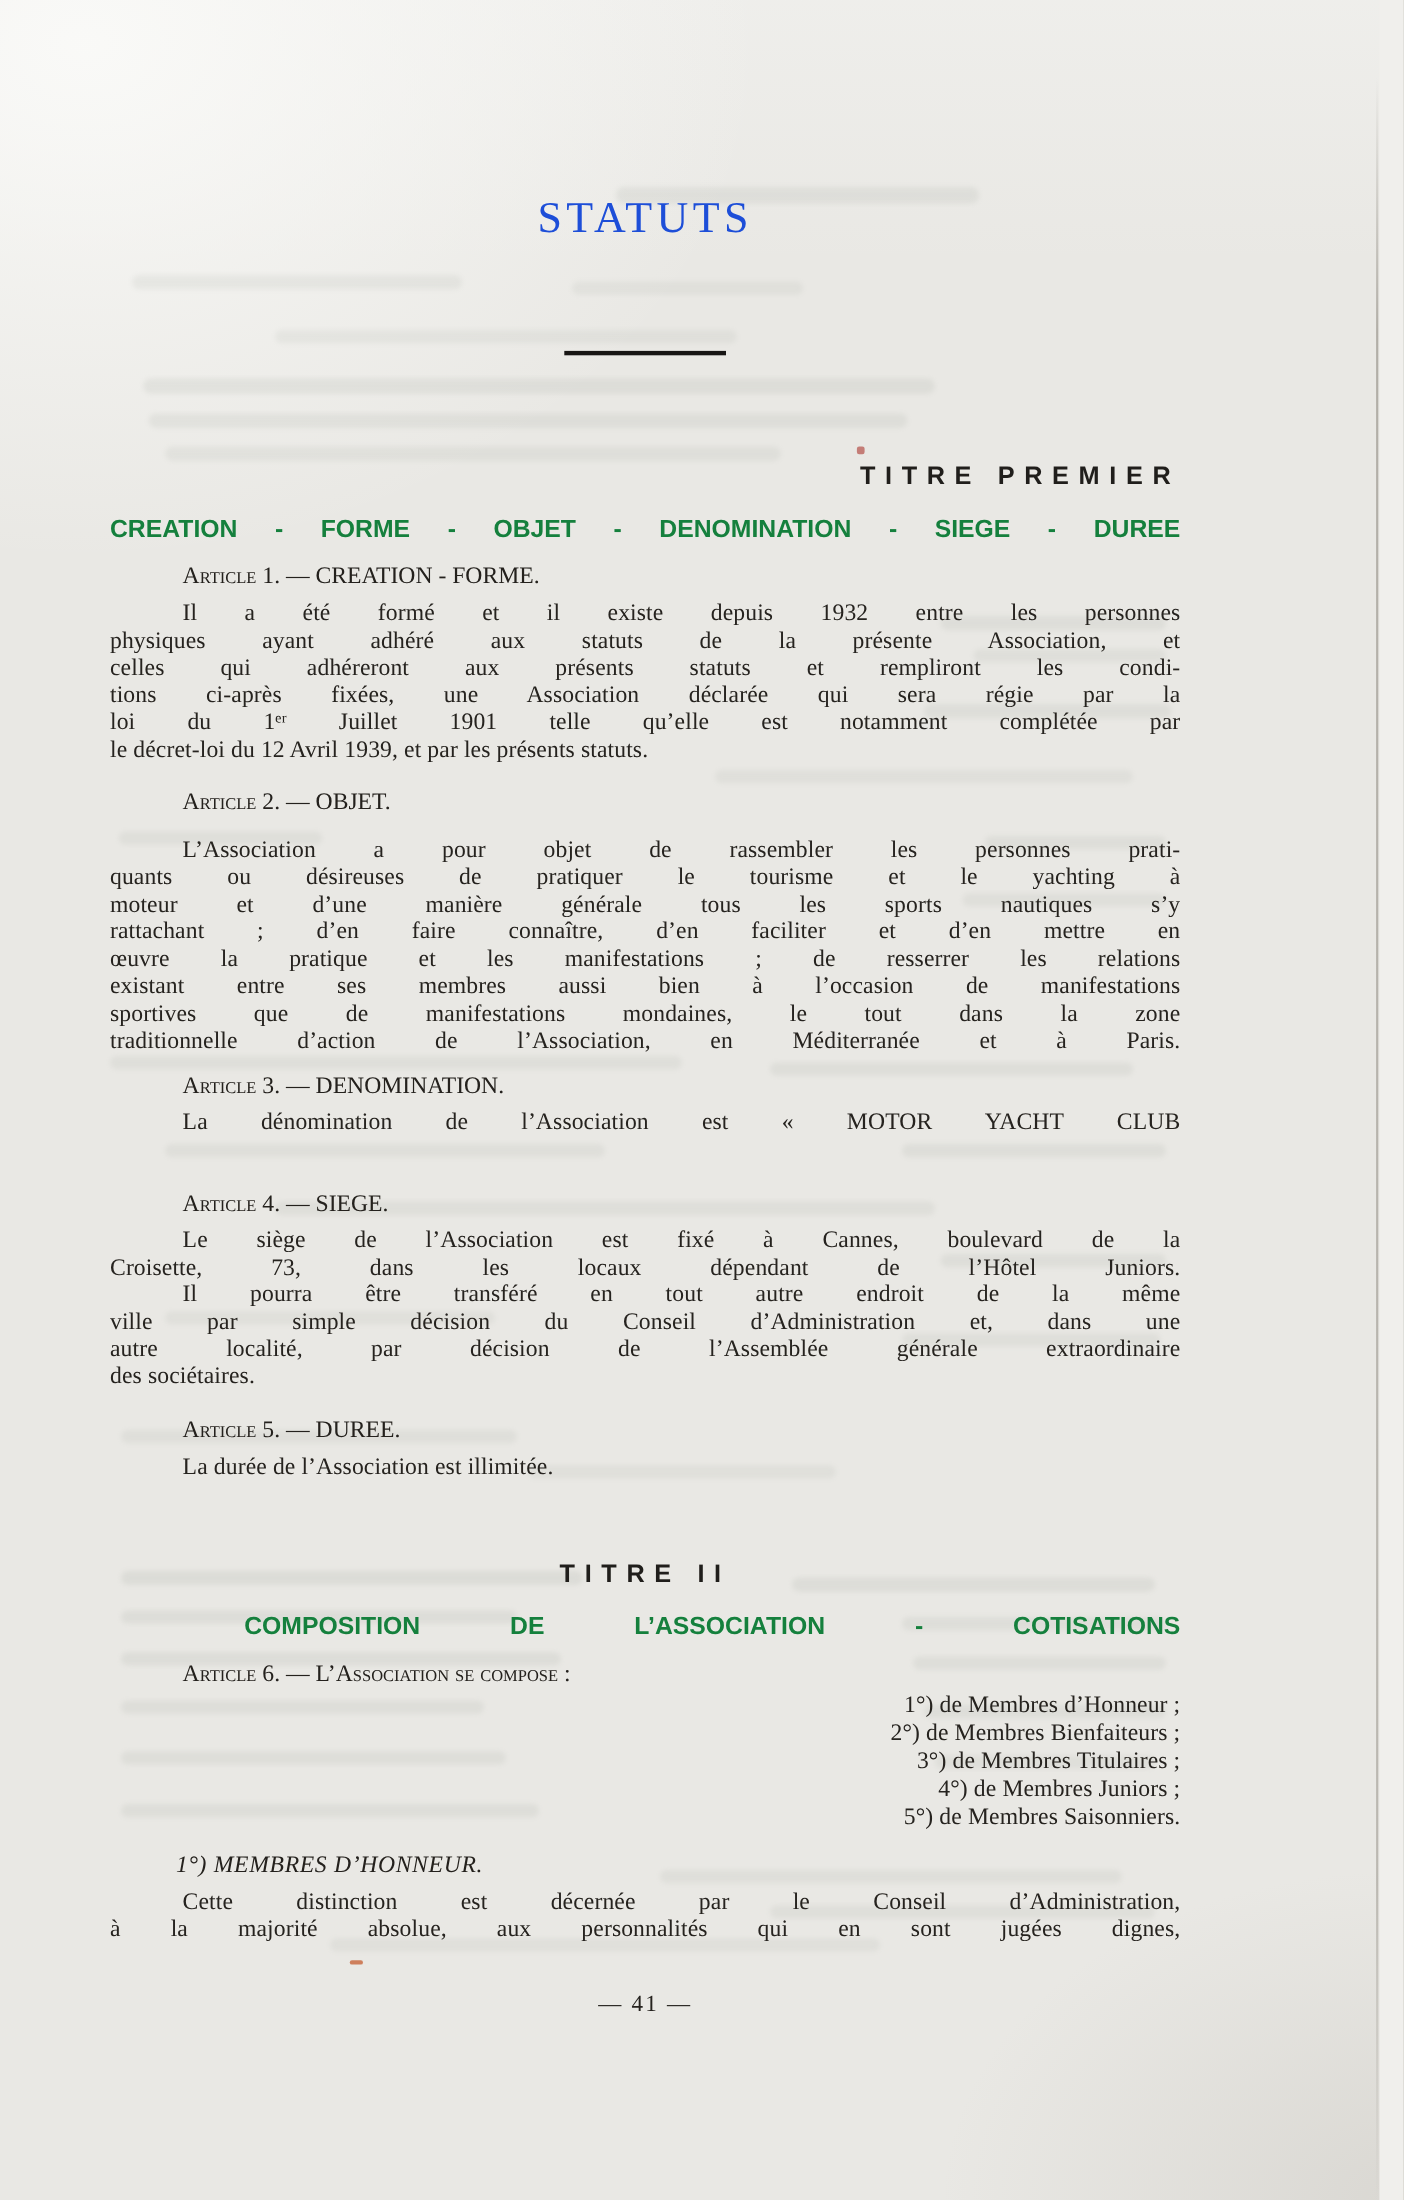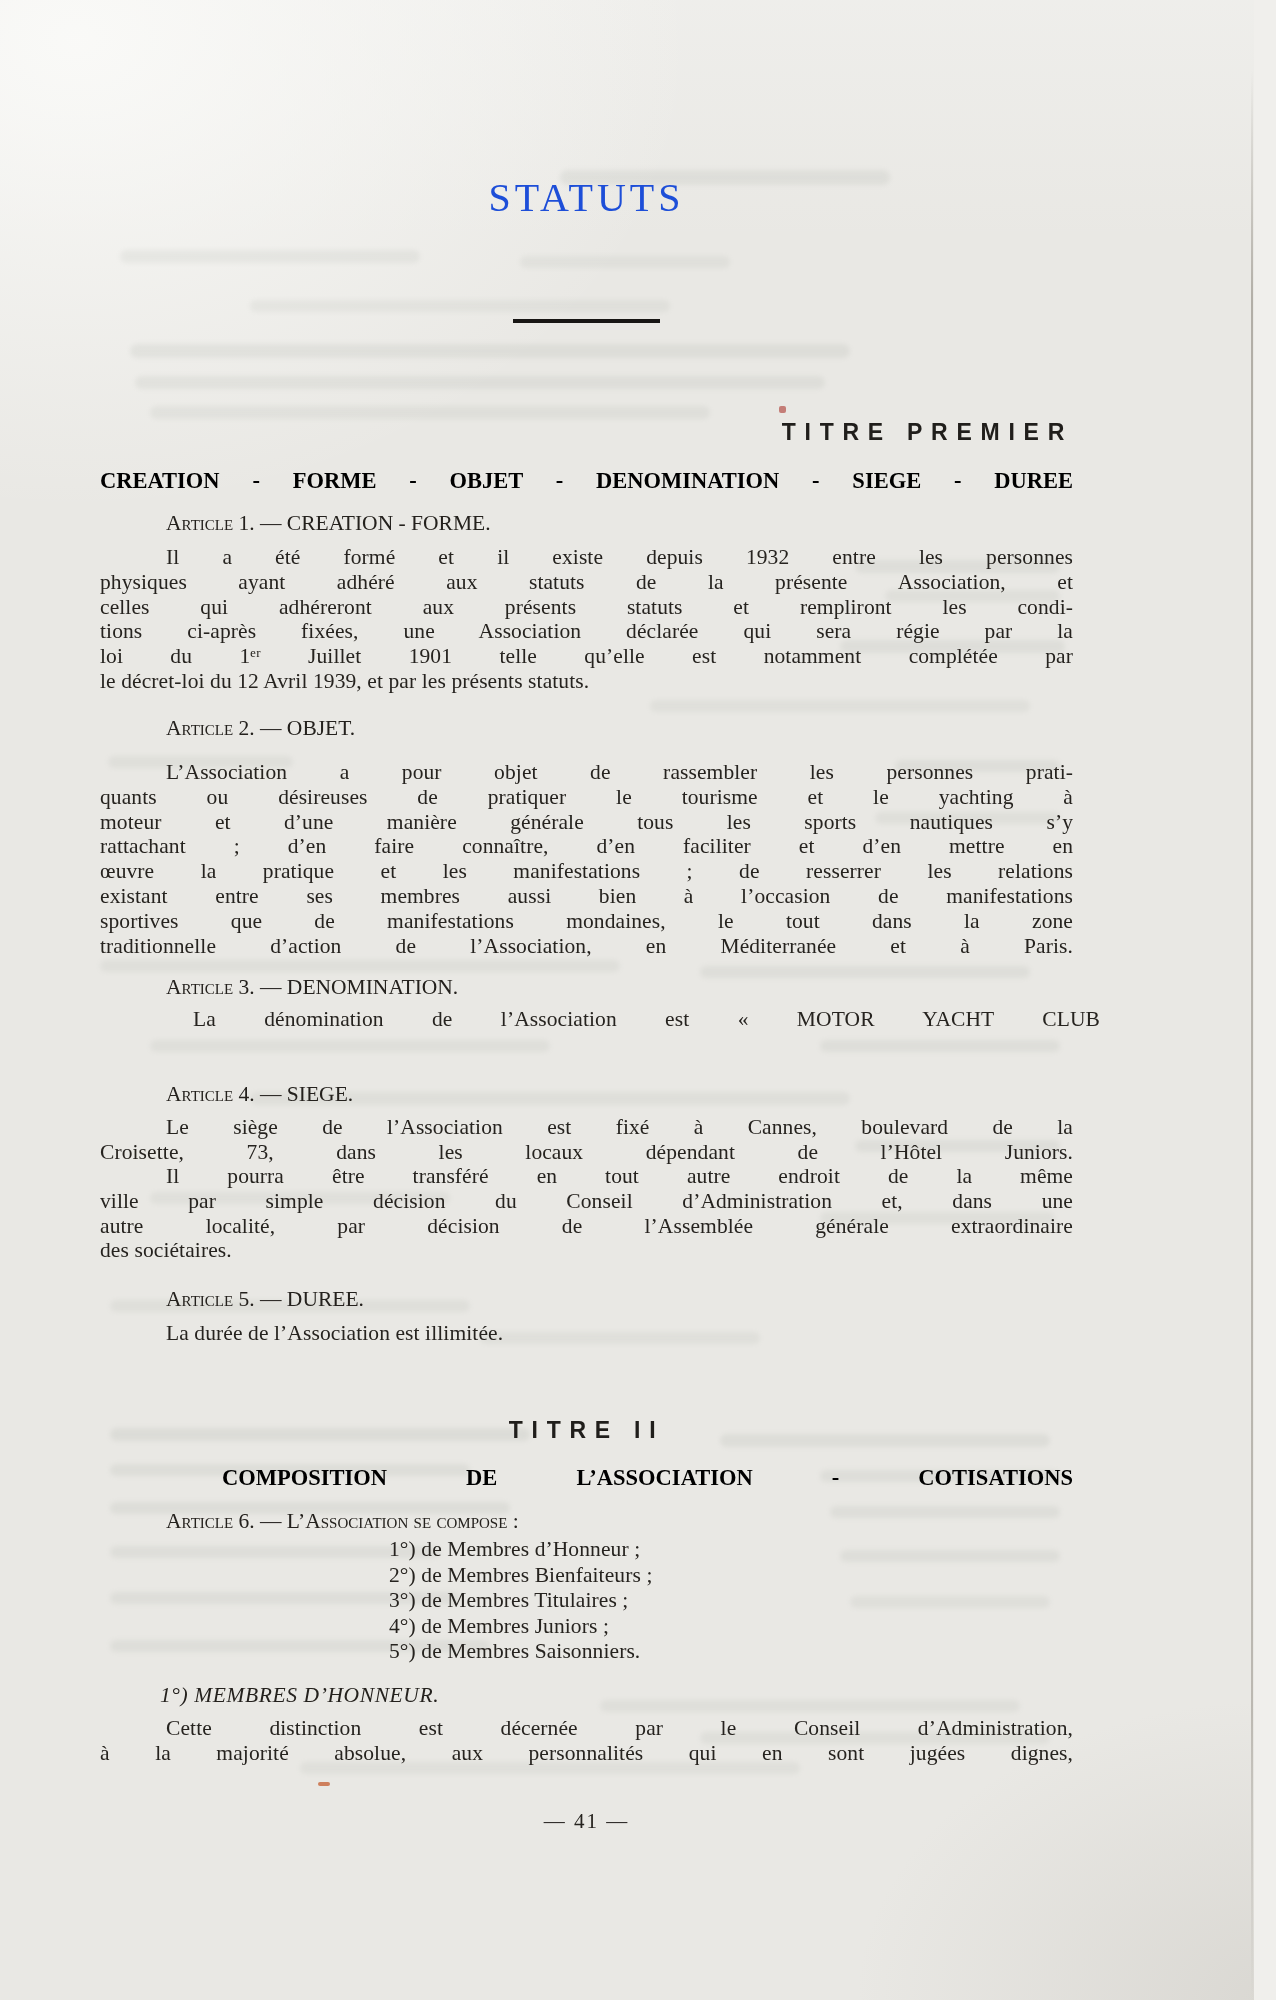--- a/index.html
+++ b/index.html
@@ -33,37 +33,37 @@
 
   
   .title{top:174px;text-align:center;font-size:40px;font-weight:400;letter-spacing:4px;color:#1d4ed8;}
   .subtitle{top:239px;font-family:"Liberation Sans","DejaVu Sans",sans-serif;font-weight:700;
     font-size:21px;line-height:28px;color:#1d1b18;}
   .subtitle .tline:first-child{padding:0 36px;}
   .rule{top:319px;left:413px;width:147px;height:4px;background:#181614;}
   .titre{font-family:"Liberation Sans","DejaVu Sans",sans-serif;font-weight:700;
     font-size:23px;letter-spacing:.38em;text-align:center;color:#201e1b;}
   .titre1{top:419px;text-align:right;} .titre2{top:1417px;}
-  .bighead{font-family:Liberation Serif, serif;font-weight:700;
-    font-size:22.5px;color:#000000;text-align:justify;text-align-last:justify;}
+  .bighead{font-family:Liberation Sans, sans-serif;font-weight:700;
+    font-size:22.5px;color:#15803d;text-align:justify;text-align-last:justify;}
   .head1{top:468px;}
   .head2{top:1465px;padding-left:122px;width:851px;}
 
   .arthead{font-size:21.5px;font-variant:small-caps;padding-left:66px;color:#24211d;}
   .art1{top:511px;} .art2{top:716px;} .art3{top:975px;}
   .art4{top:1082px;} .art5{top:1287px;} .art6{top:1509px;}
 
   
   .lines{font-size:21.5px;line-height:24.8px;letter-spacing:.1px;}
   .lines .tline{text-align:justify;text-align-last:justify;}
   .lines .tline.end{text-align-last:left;}
   .lines.indent .tline:first-child{text-indent:66px;}
-  .lines.plain .tline{text-align:left;text-align-last:auto;}
+  .lines.plain .tline{text-align:right;text-align-last:auto;}
 
-  .para1{top:545px;} .para2{top:743px;margin-top:17px;} .para3{top:1007px;margin-left:27px;}
+  .para1{top:545px;} .para2{top:743px;margin-top:17px;} .para3{top:1007px;}
   .para4a{top:1115px;} .para4b{top:1164px;} .para5{top:1321px;}
   .list6{top:1537px;left:289px;width:684px;line-height:25.6px;}
   .subsec{top:1683px;font-size:21.5px;font-style:italic;padding-left:60px;letter-spacing:.6px;color:#24211d;}
   .para6{top:1716px;line-height:25px;}
   .pagenum{top:1809px;text-align:center;font-size:21px;letter-spacing:2px;color:#26231f;}
 </style>
 </head>
 <body>
 
 <div class="page">

